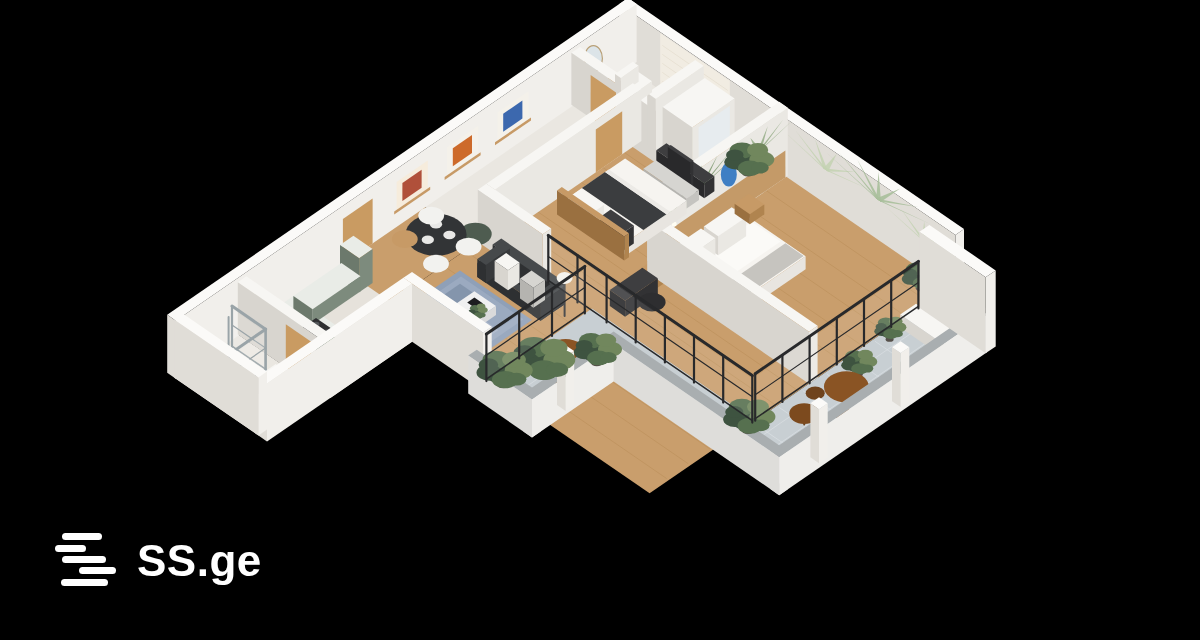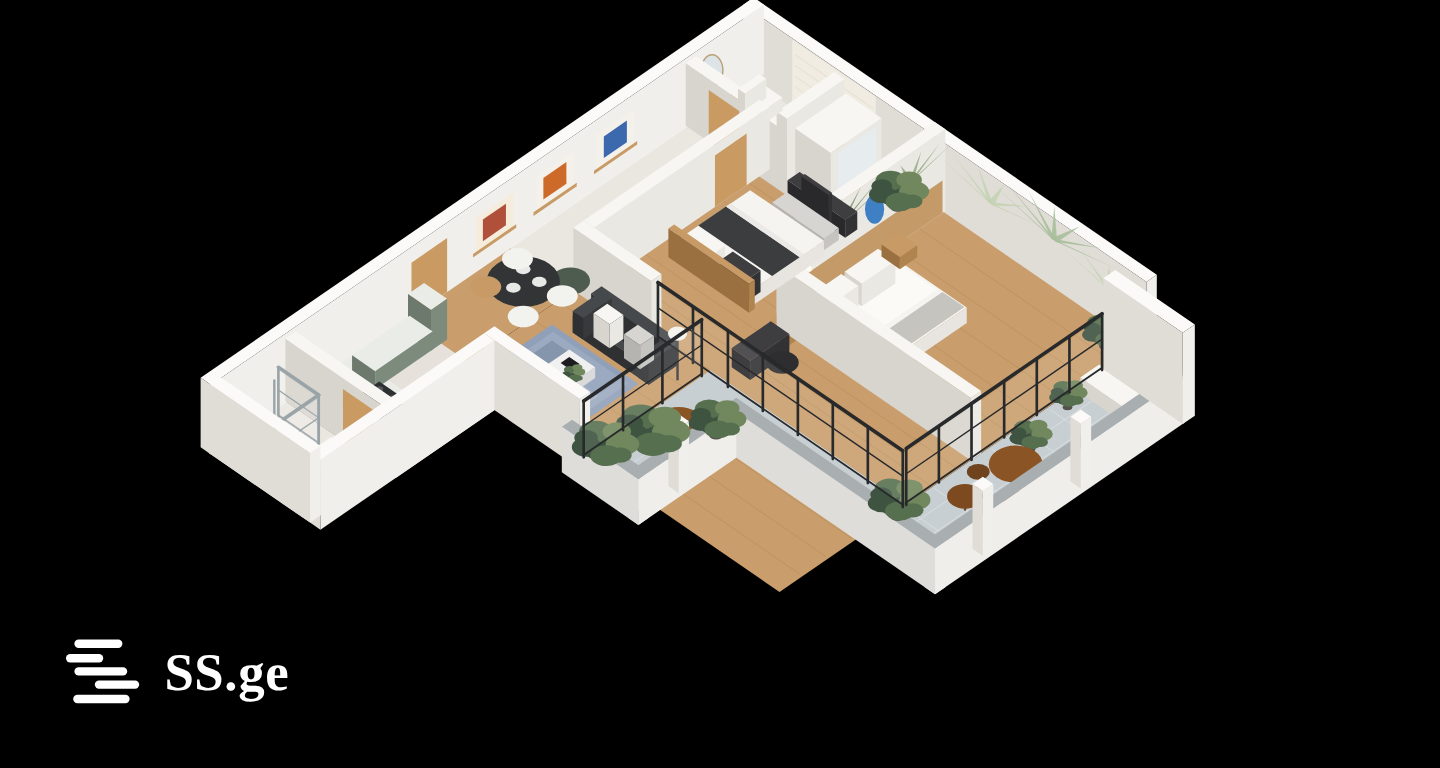--- a/index.html
+++ b/index.html
@@ -1,17 +1,17 @@
 <!DOCTYPE html>
 <html><head>
 <meta charset="utf-8">
 <style>
   html,body{margin:0;padding:0;background:#000;}
   .stage{position:relative;width:1200px;height:640px;background:#000;overflow:hidden;
-         font-family:Liberation Serif, serif;}
+         font-family:Liberation Sans, sans-serif;}
   .stage svg{position:absolute;left:0;top:0;}
   .logo{position:absolute;left:55px;top:531px;display:flex;align-items:flex-start;}
   .logo-icon{position:relative;width:66px;height:60px;flex:0 0 auto;}
   .logo-icon .bar{position:absolute;height:6.5px;border-radius:3.5px;background:#fff;}
   .logo-text{margin-left:16px;color:#fff;font-size:44px;font-weight:bold;
              letter-spacing:0.5px;line-height:60px;}
 </style>
 </head>
 <body>
 

